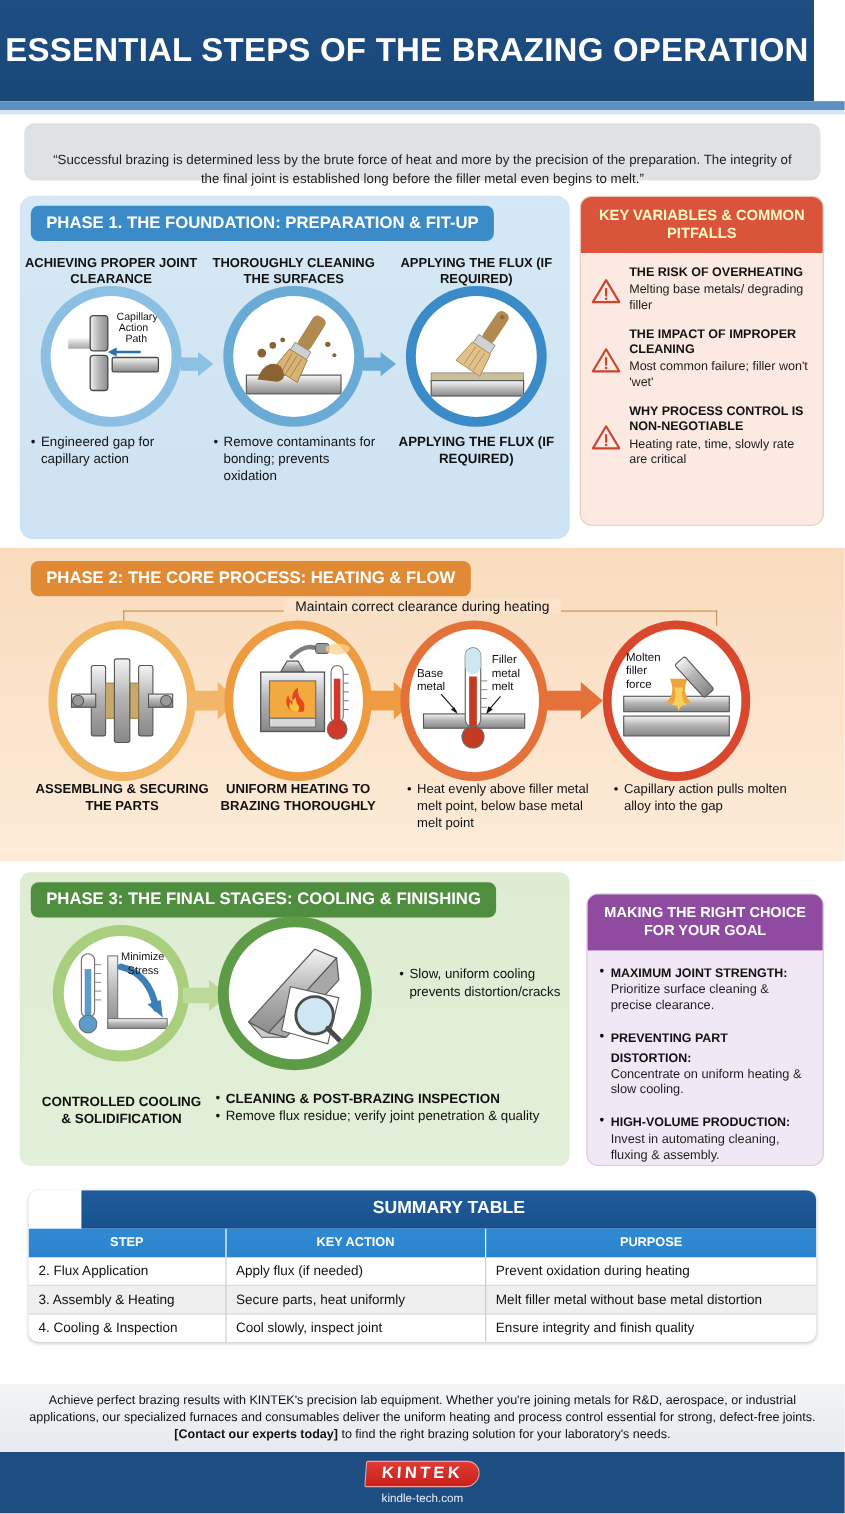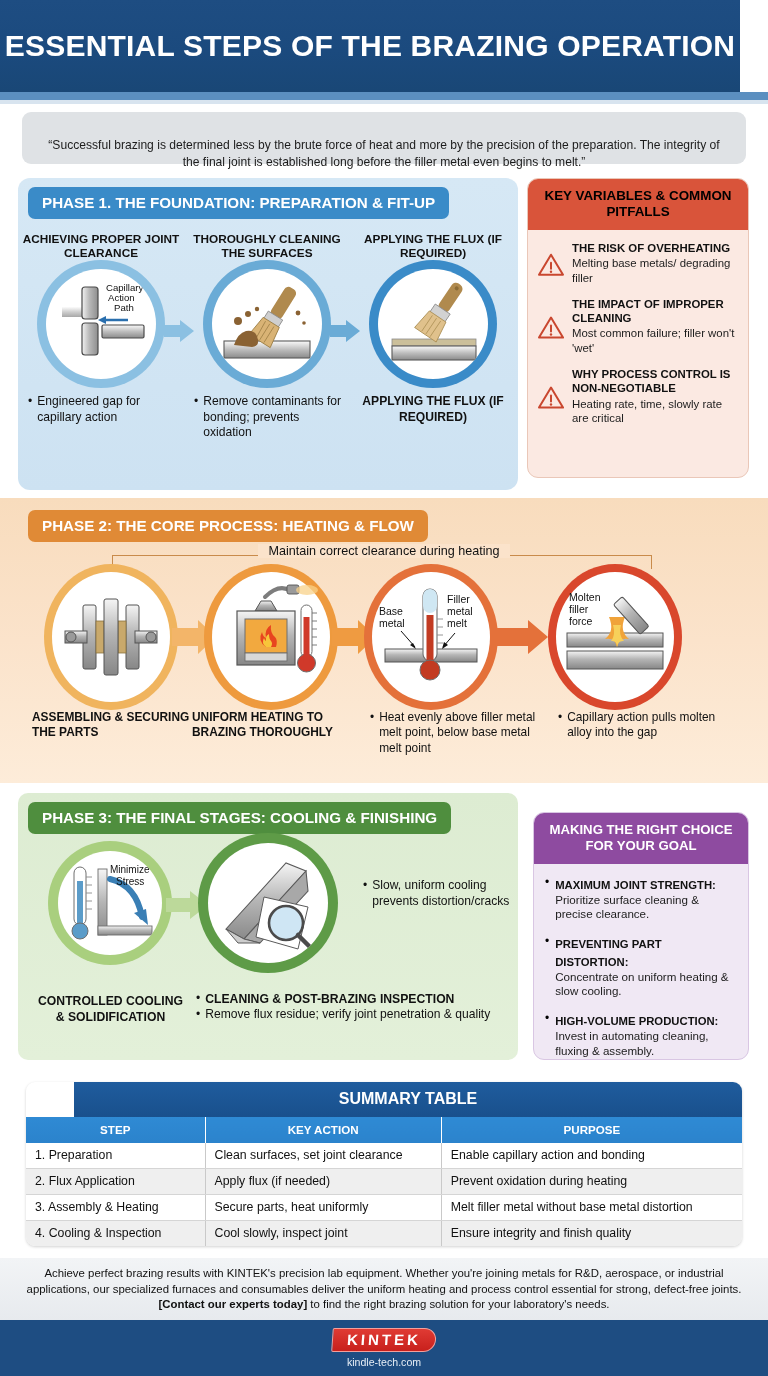--- a/index.html
+++ b/index.html
@@ -77,21 +77,21 @@
   .bullet { display:flex; gap:5px; }
   .bullet .dot { line-height:1.25; }
 
   
   .kvpanel {
     position:absolute; left:527px; top:178px; width:222px; height:300px;
     border-radius:11px; background:#fbe9e2; border:1px solid #eac7b8;
     overflow:hidden;
   }
   .kvhead {
-    background:#d9543a; color:#000000; font-weight:bold; font-size:13.4px;
+    background:#d9543a; color:#fef9c3; font-weight:bold; font-size:13.4px;
     text-align:center; padding:9px 6px 10px; line-height:1.18;
   }
   .kvlist { padding:12px 10px 6px 10px; }
   .kvitem { display:flex; gap:8px; margin-bottom:13px; }
   .warn-tri { flex:0 0 26px; margin-top:2px; }
   .kvtxt { flex:1; }
   .kvtitle { font-weight:bold; font-size:11.4px; line-height:1.2; color:#111; }
   .kvdesc { font-size:11.4px; line-height:1.26; color:#1c1c1c; margin-top:1px; }
 
   
@@ -115,21 +115,21 @@
   }
   .o1 { left:52px;  box-shadow:0 0 0 8px #f0b45e; }
   .o2 { left:212px; box-shadow:0 0 0 8px #ee9a3e; }
   .o3 { left:372px; box-shadow:0 0 0 8px #e4713a; }
   .o4 { left:556px; box-shadow:0 0 0 8px #d9472c; }
   .p2-arrow { position:absolute; top:47px; height:36px; }
   .p2-labels { position:absolute; left:0; top:212px; width:768px; }
   .p2-lab {
     position:absolute; font-size:11.9px; line-height:1.3; color:#111;
   }
-  .p2-lab.bold { font-weight:bold; }
+  .p2-lab.bold { font-weight:bold; text-align:center; }
 
   
   .phase3 {
     position:absolute; left:18px; top:793px; width:500px; height:267px;
     background: linear-gradient(180deg,#ddecd2 0%, #e3f0d9 100%);
     border-radius:10px;
   }
   .p3-banner { position:absolute; left:10px; top:9px; background:#4f8e3e; }
   .p3-circ1 { position:absolute; left:40px; top:58px; }
   .p3-circ2 { position:absolute; left:190px; top:50px; }
@@ -597,25 +597,20 @@
     <table>
       <thead>
         <tr>
           <th class="col-a">STEP</th>
           <th class="col-b">KEY ACTION</th>
           <th class="col-c">PURPOSE</th>
         </tr>
       </thead>
       <tbody>
         <tr>
-          <td>1. Preparation</td>
-          <td>Clean surfaces, set joint clearance</td>
-          <td>Enable capillary action and bonding</td>
-        </tr>
-        <tr>
           <td>2. Flux Application</td>
           <td>Apply flux (if needed)</td>
           <td>Prevent oxidation during heating</td>
         </tr>
         <tr>
           <td>3. Assembly &amp; Heating</td>
           <td>Secure parts, heat uniformly</td>
           <td>Melt filler metal without base metal distortion</td>
         </tr>
         <tr>

